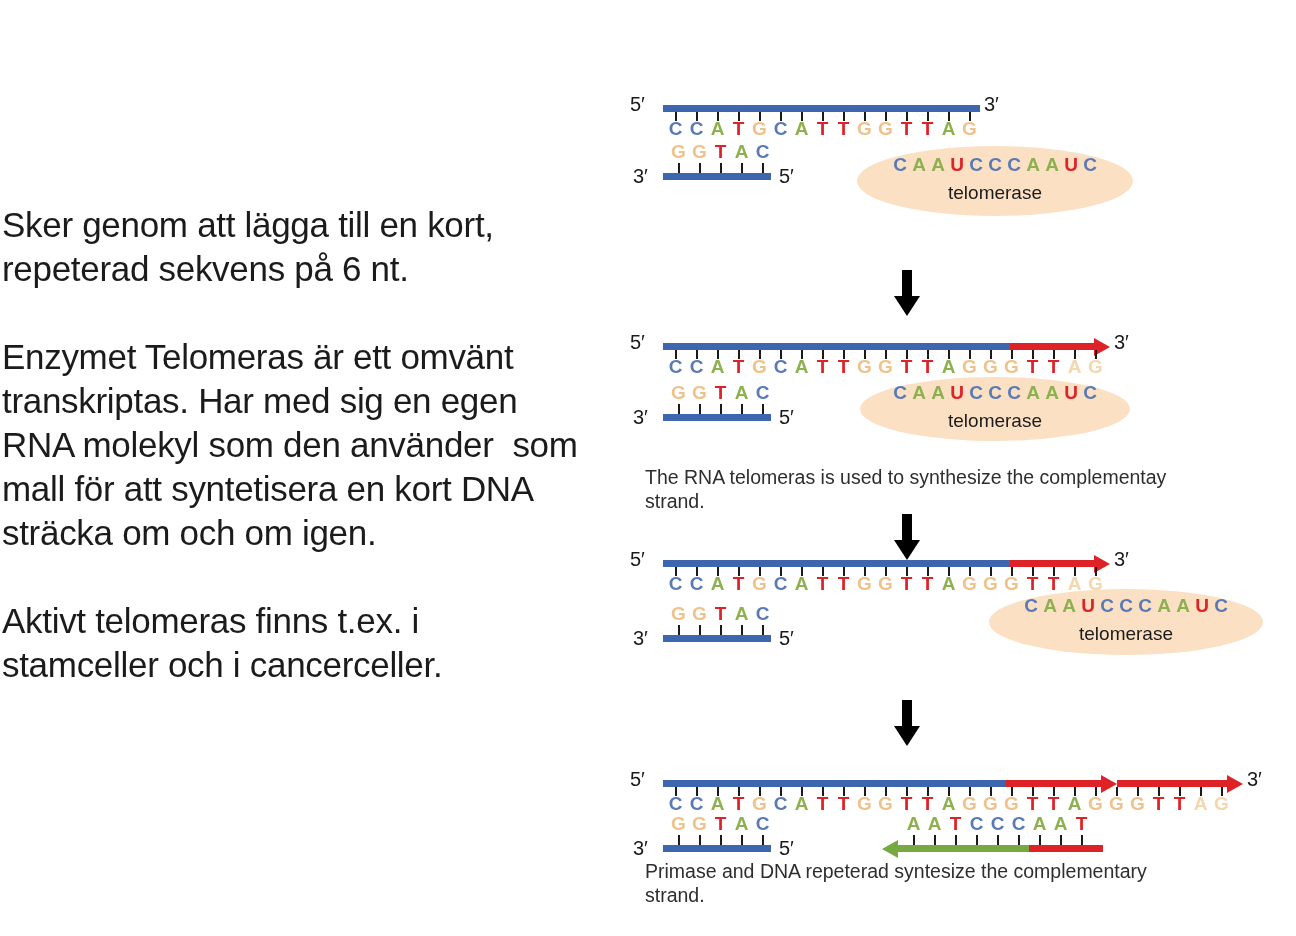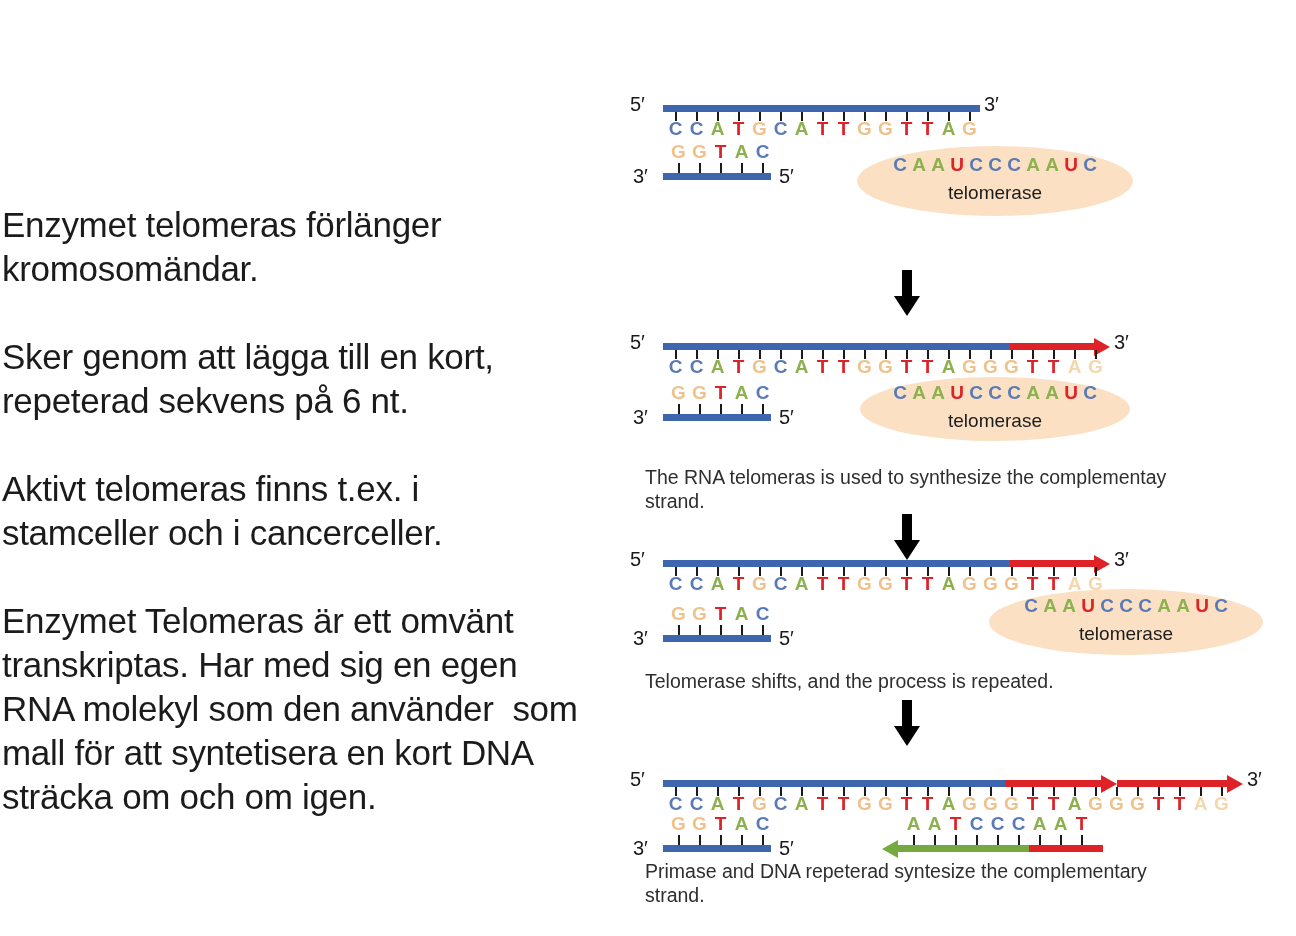--- a/index.html
+++ b/index.html
@@ -8,31 +8,29 @@
   .left-text{position:absolute;left:2px;top:203px;width:600px;color:#1b1b1b;}
   .left-text p{margin:0 0 44px 0;font-size:35px;line-height:44px;letter-spacing:-0.3px;
                white-space:pre-wrap;}
   #diagram{position:absolute;left:0;top:0;width:1296px;height:936px;}
 </style>
 </head>
 <body>
 
 <div class="slide">
   <div class="left-text">
-    <p>Enzymet telomeras förlänger
-kromosomändar.</p>
     <p>Sker genom att lägga till en kort,
 repeterad sekvens på 6 nt.</p>
-    <p>Aktivt telomeras finns t.ex. i
-stamceller och i cancerceller.</p>
     <p>Enzymet Telomeras är ett omvänt
 transkriptas. Har med sig en egen
 RNA molekyl som den använder  som
 mall för att syntetisera en kort DNA
 sträcka om och om igen.</p>
+    <p>Aktivt telomeras finns t.ex. i
+stamceller och i cancerceller.</p>
   </div>
   <div id="diagram">
       <div style="position: absolute; left: 663px; top: 105px; width: 0px; height: 0px; z-index: 2;">
         <div style="position: absolute; left: 0px; top: 0px; width: 317px; height: 7px; background: rgb(61, 102, 174);"></div>
         <div style="position: absolute; left: 11.5px; top: 7px; width: 2px; height: 9px; background: rgb(26, 26, 26);"></div>
         <div style="position: absolute; left: 2px; top: 13px; width: 21px; text-align: center; font: 700 19px &quot;Liberation Sans&quot;, sans-serif; color: rgb(90, 122, 181);">C</div>
         <div style="position: absolute; left: 32.5px; top: 7px; width: 2px; height: 9px; background: rgb(26, 26, 26);"></div>
         <div style="position: absolute; left: 23px; top: 13px; width: 21px; text-align: center; font: 700 19px &quot;Liberation Sans&quot;, sans-serif; color: rgb(90, 122, 181);">C</div>
         <div style="position: absolute; left: 53.5px; top: 7px; width: 2px; height: 9px; background: rgb(26, 26, 26);"></div>
         <div style="position: absolute; left: 44px; top: 13px; width: 21px; text-align: center; font: 700 19px &quot;Liberation Sans&quot;, sans-serif; color: rgb(141, 177, 79);">A</div>
@@ -326,17 +324,16 @@
       <div style="position: absolute; left: 630px; top: 548px; font: 20px &quot;Liberation Sans&quot;, sans-serif; color: rgb(26, 26, 26); z-index: 3;">5′</div>
       <div style="position: absolute; left: 1114px; top: 548px; font: 20px &quot;Liberation Sans&quot;, sans-serif; color: rgb(26, 26, 26); z-index: 3;">3′</div>
       <div style="position: absolute; left: 633px; top: 627px; font: 20px &quot;Liberation Sans&quot;, sans-serif; color: rgb(26, 26, 26); z-index: 3;">3′</div>
       <div style="position: absolute; left: 779px; top: 627px; font: 20px &quot;Liberation Sans&quot;, sans-serif; color: rgb(26, 26, 26); z-index: 3;">5′</div>
       <div style="position: absolute; left: 630px; top: 768px; font: 20px &quot;Liberation Sans&quot;, sans-serif; color: rgb(26, 26, 26); z-index: 3;">5′</div>
       <div style="position: absolute; left: 1247px; top: 768px; font: 20px &quot;Liberation Sans&quot;, sans-serif; color: rgb(26, 26, 26); z-index: 3;">3′</div>
       <div style="position: absolute; left: 633px; top: 837px; font: 20px &quot;Liberation Sans&quot;, sans-serif; color: rgb(26, 26, 26); z-index: 3;">3′</div>
       <div style="position: absolute; left: 779px; top: 837px; font: 20px &quot;Liberation Sans&quot;, sans-serif; color: rgb(26, 26, 26); z-index: 3;">5′</div>
       <div style="position: absolute; left: 645px; top: 466px; white-space: pre-wrap; font: 19.5px / 23.5px &quot;Liberation Sans&quot;, sans-serif; color: rgb(46, 46, 46);">The RNA telomeras is used to synthesize the complementay
 strand.</div>
-      <div style="position: absolute; left: 645px; top: 670px; white-space: pre-wrap; font: 19.5px / 23.5px &quot;Liberation Sans&quot;, sans-serif; color: rgb(46, 46, 46);">Telomerase shifts, and the process is repeated.</div>
       <div style="position: absolute; left: 645px; top: 860px; white-space: pre-wrap; font: 19.5px / 23.5px &quot;Liberation Sans&quot;, sans-serif; color: rgb(46, 46, 46);">Primase and DNA repeterad syntesize the complementary
 strand.</div>
     </div>
 </div>
 
 </body></html>

